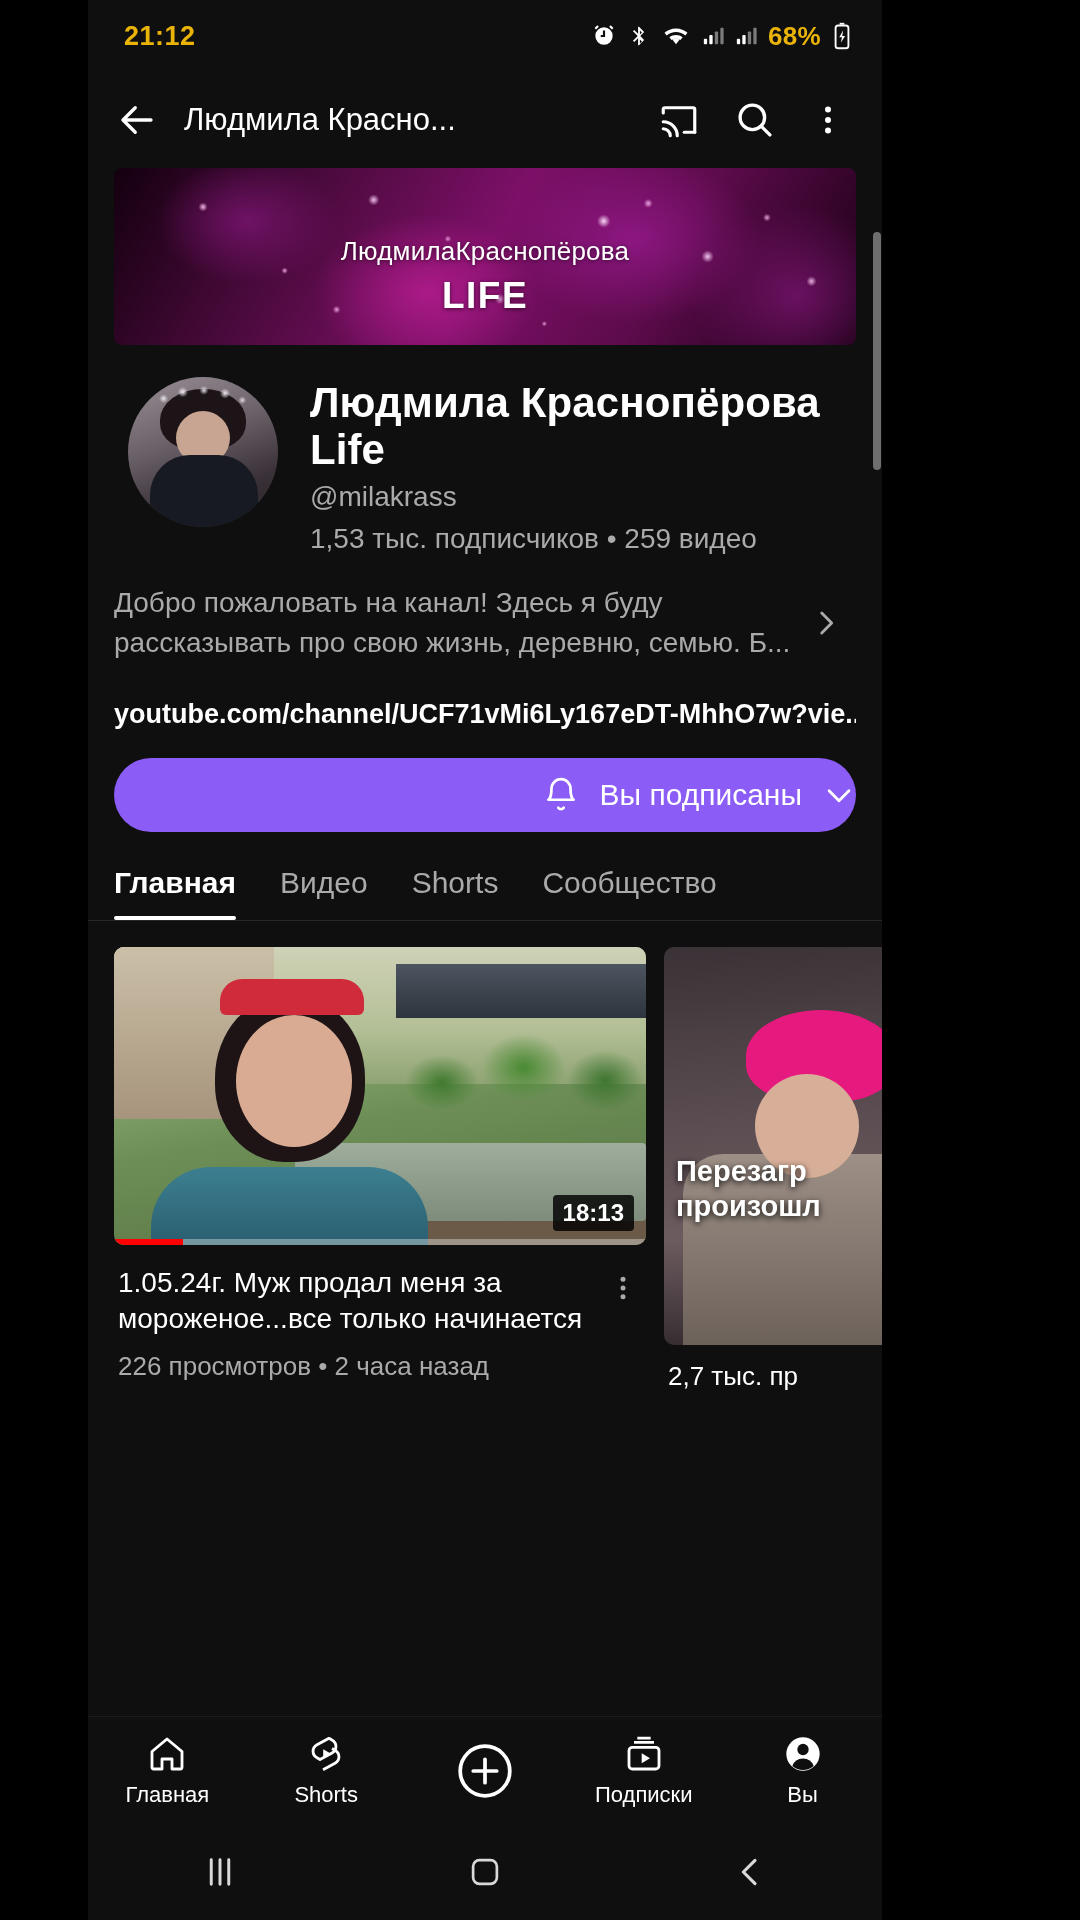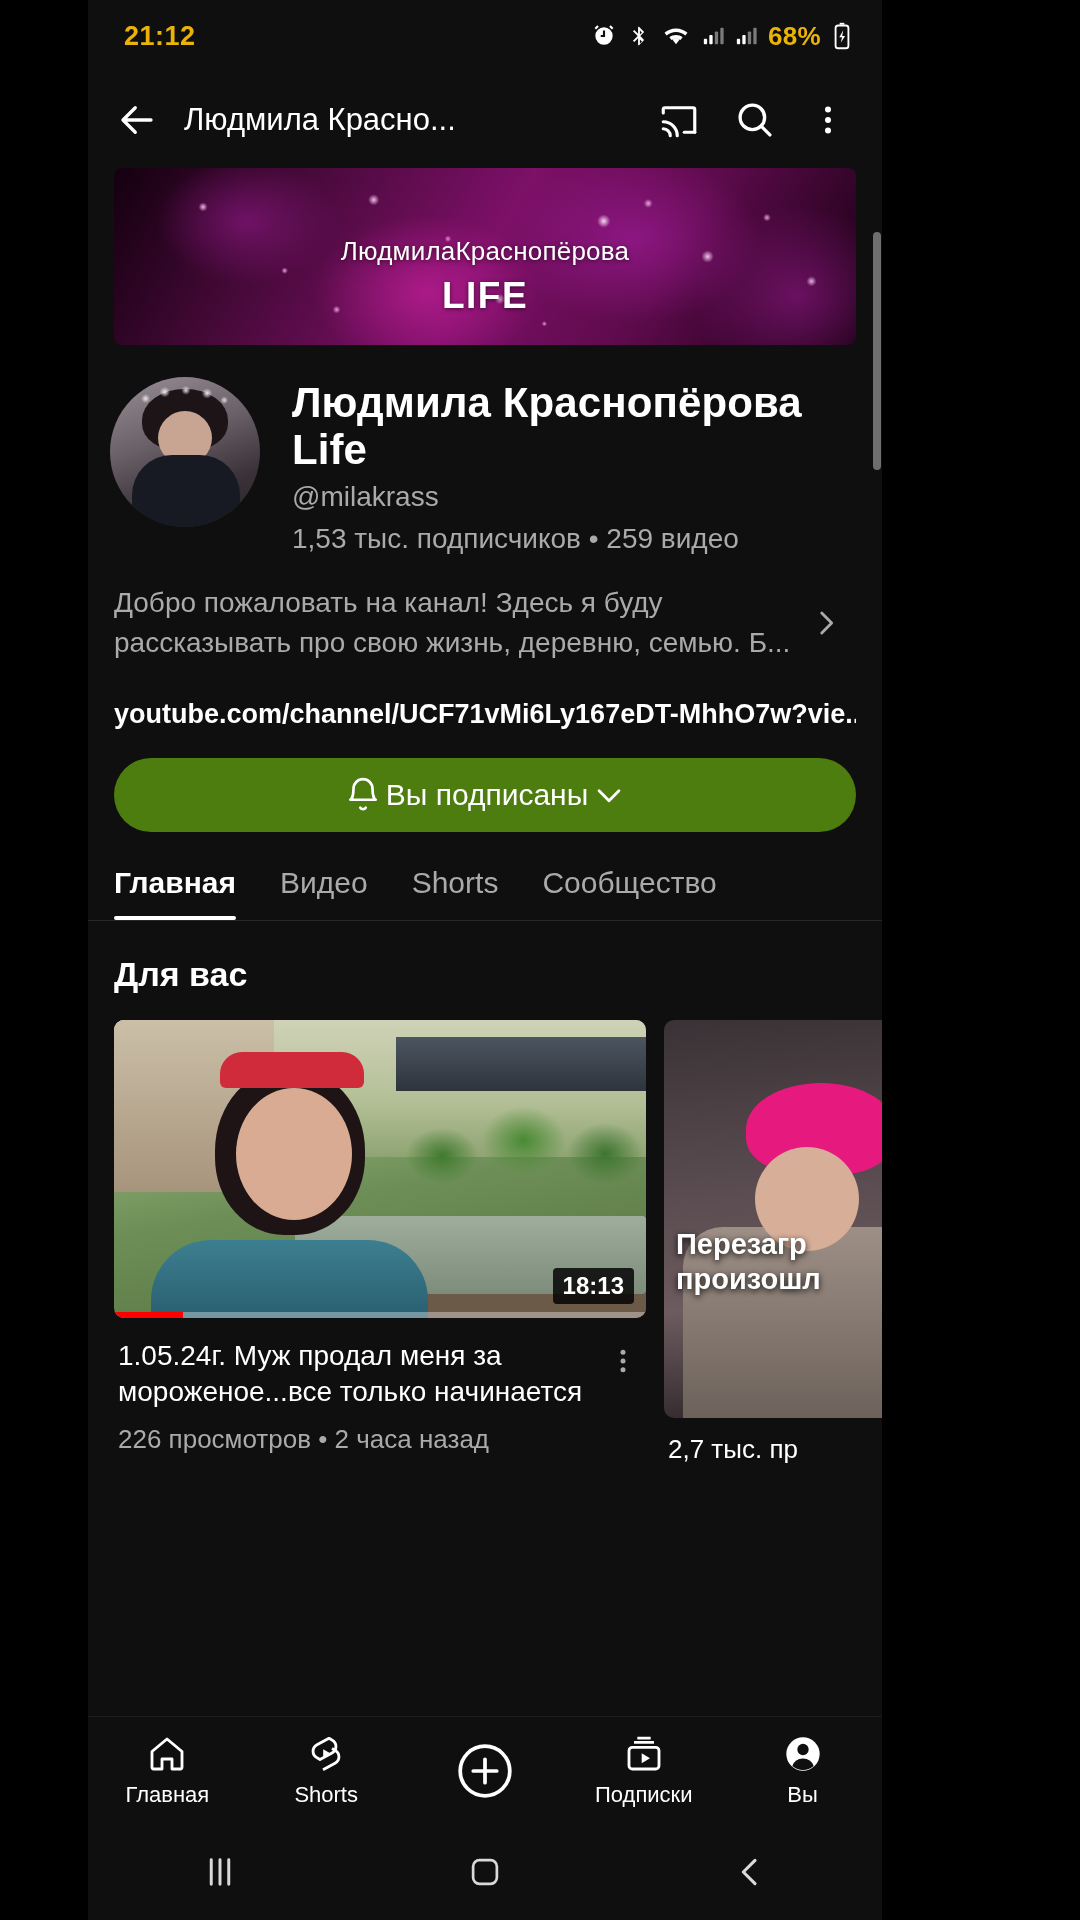--- a/index.html
+++ b/index.html
@@ -53,21 +53,21 @@
       radial-gradient(circle 5px at 45% 40%, rgba(255,175,235,.8), transparent 66%),
       radial-gradient(circle 4px at 58% 88%, rgba(255,190,240,.8), transparent 66%);
     pointer-events:none;
   }
   .banner-line1 { position:relative; z-index:2; color:#fff; font-size:26px;
      font-weight:400; letter-spacing:.2px; text-shadow:0 1px 4px rgba(0,0,0,.6);margin-top:40px; }
   .banner-line2 { position:relative; z-index:2; color:#fff; font-size:37px;
      font-weight:700; letter-spacing:1.5px; margin-top:8px; text-shadow:0 1px 4px rgba(0,0,0,.6);}
 
   
-  .chan { display:flex; padding:32px 26px 0 22px; }
+  .chan { display:flex; padding:32px 26px 0 40px; }
   .avatar { width:150px; height:150px; border-radius:50%; flex:0 0 150px;
     position:relative; overflow:hidden;
     background:linear-gradient(160deg,#9a8f97 0%, #6a6068 40%, #3a3238 72%, #262126 100%); }
   .avatar .hair { position:absolute; left:32px; top:12px; width:86px; height:62px;
     border-radius:50% 50% 44% 44%; background:#1c1417; }
   .avatar .face { position:absolute; left:48px; top:34px; width:54px; height:54px;
     border-radius:50%; background:#c8a592; }
   .avatar .body { position:absolute; left:22px; top:78px; width:108px; height:80px;
     border-radius:40px 40px 0 0; background:#171a22; }
   .avatar .flowers { position:absolute; left:26px; top:6px; width:96px; height:26px;
@@ -87,22 +87,22 @@
   .desc-row { display:flex; align-items:center; padding:28px 26px 0 26px; }
   .desc-text { color:#aaa; font-size:28px; line-height:1.42; flex:1; min-width:0; }
   .desc-chevron { flex:0 0 60px; display:flex; justify-content:center; }
 
   .url-row { padding:36px 26px 0 26px; }
   .url { color:#fff; font-size:27px; font-weight:700; white-space:nowrap;
      overflow:hidden; text-overflow:clip; }
 
   
   .sub-wrap { padding:28px 26px 0 26px; }
-  .sub-btn { height:74px; border-radius:37px; background:#4d7c0f;
-    display:flex; align-items:center; justify-content:center; gap:4px; }
+  .sub-btn { height:74px; border-radius:37px; background:#8b5cf6;
+    display:flex; align-items:center; justify-content:flex-end; gap:20px; }
   .sub-label { color:#fff; font-size:30px; font-weight:500; }
 
   
   .tabs { display:flex; align-items:flex-end; gap:0; padding:34px 26px 0 26px;
      border-bottom:1px solid #272727; }
   .tab { color:#aaa; font-size:30px; font-weight:500; padding:0 22px 20px 22px;
      position:relative; white-space:nowrap; }
   .tab:first-child { padding-left:0; }
   .tab.active { color:#fff; font-weight:700; }
   .tab.active::after { content:""; position:absolute; left:0; right:22px; bottom:0;
@@ -310,21 +310,20 @@
     </div>
   </div>
 
   <div class="tabs">
     <div class="tab active">Главная</div>
     <div class="tab">Видео</div>
     <div class="tab">Shorts</div>
     <div class="tab">Сообщество</div>
   </div>
 
-  <div class="shelf-title">Для вас</div>
 
   <div class="row">
 
     <div class="card">
       <div class="thumb">
         <div class="sky"></div>
         <div class="wall"></div>
         <div class="roof"></div>
         <div class="bush"></div>
         <div class="soil"></div>

